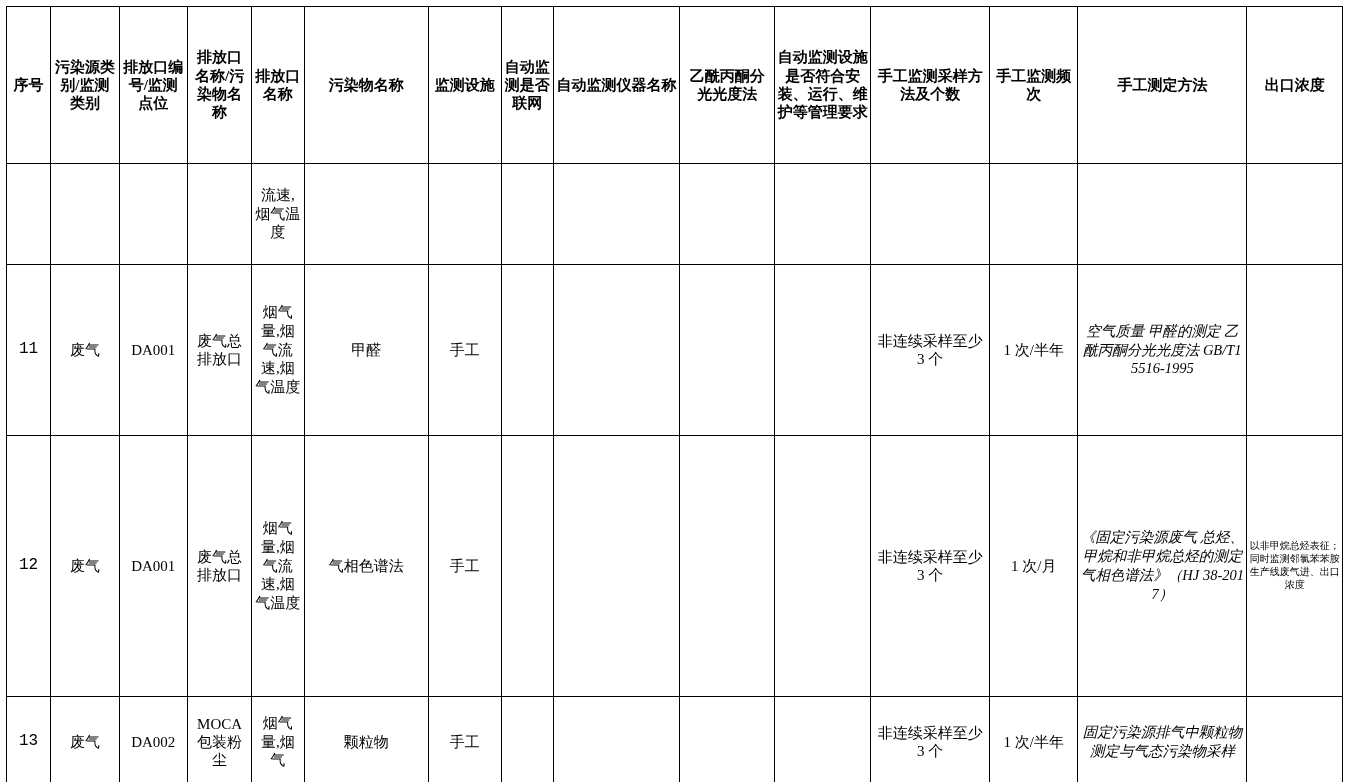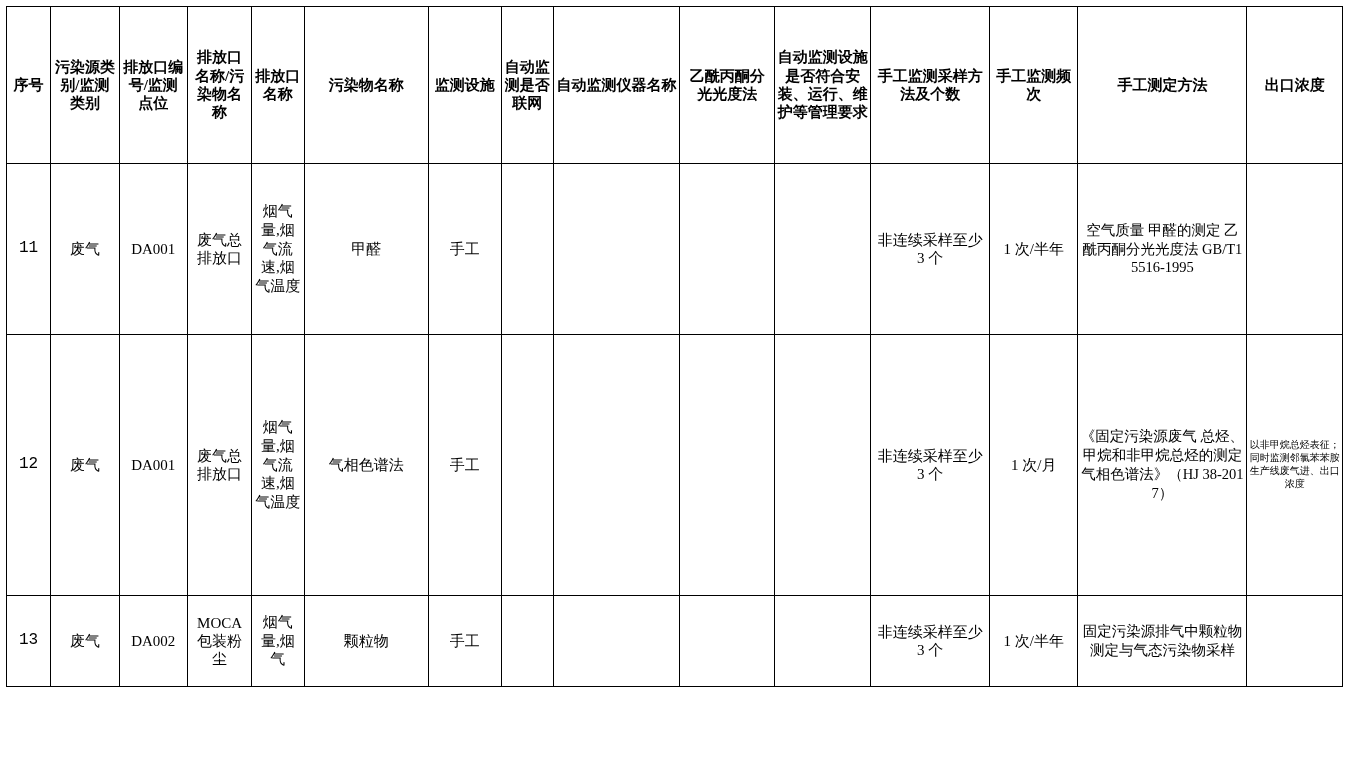--- a/index.html
+++ b/index.html
@@ -60,21 +60,21 @@
   col.c13 { width: 168px; }
   col.c14 { width: 95px;  }
 
   tbody td {
     font-size: 15px;
   }
   tbody tr.r0 td { height: 96px; }
   tbody tr.r1 td { height: 166px; }
   tbody tr.r2 td { height: 256px; }
   tbody tr.r3 td { height: 86px; }
-  .method { font-size: 14.5px; line-height: 1.30; }
+  .method { font-size: 14.5px; line-height: 1.30; font-style: italic; }
   .note  { font-size: 10px; line-height: 1.28; }
   .content-cell { font-size: 15px; line-height: 1.26; }
   .seq { font-size: 16px; font-family: Liberation Mono, monospace; }
 </style>
 </head>
 <body>
 
 <div class="sheet">
   <table class="monitor-table">
     <colgroup>
@@ -107,20 +107,37 @@
         <th>自动监测仪器名称</th>
         <th>乙酰丙酮分光光度法</th>
         <th>自动监测设施是否符合安装、运行、维护等管理要求</th>
         <th>手工监测采样方法及个数</th>
         <th>手工监测频次</th>
         <th>手工测定方法</th>
         <th>出口浓度</th>
       </tr>
     </thead>
     <tbody>
+      <tr class="r0">
+        <td class="seq"></td>
+        <td></td>
+        <td></td>
+        <td></td>
+        <td class="content-cell">流速,烟气温度</td>
+        <td></td>
+        <td></td>
+        <td></td>
+        <td></td>
+        <td></td>
+        <td></td>
+        <td></td>
+        <td></td>
+        <td class="method"></td>
+        <td class="note"></td>
+      </tr>
       <tr class="r1">
         <td class="seq">11</td>
         <td>废气</td>
         <td>DA001</td>
         <td>废气总排放口</td>
         <td class="content-cell">烟气量,烟气流速,烟气温度</td>
         <td>甲醛</td>
         <td>手工</td>
         <td></td>
         <td></td>

